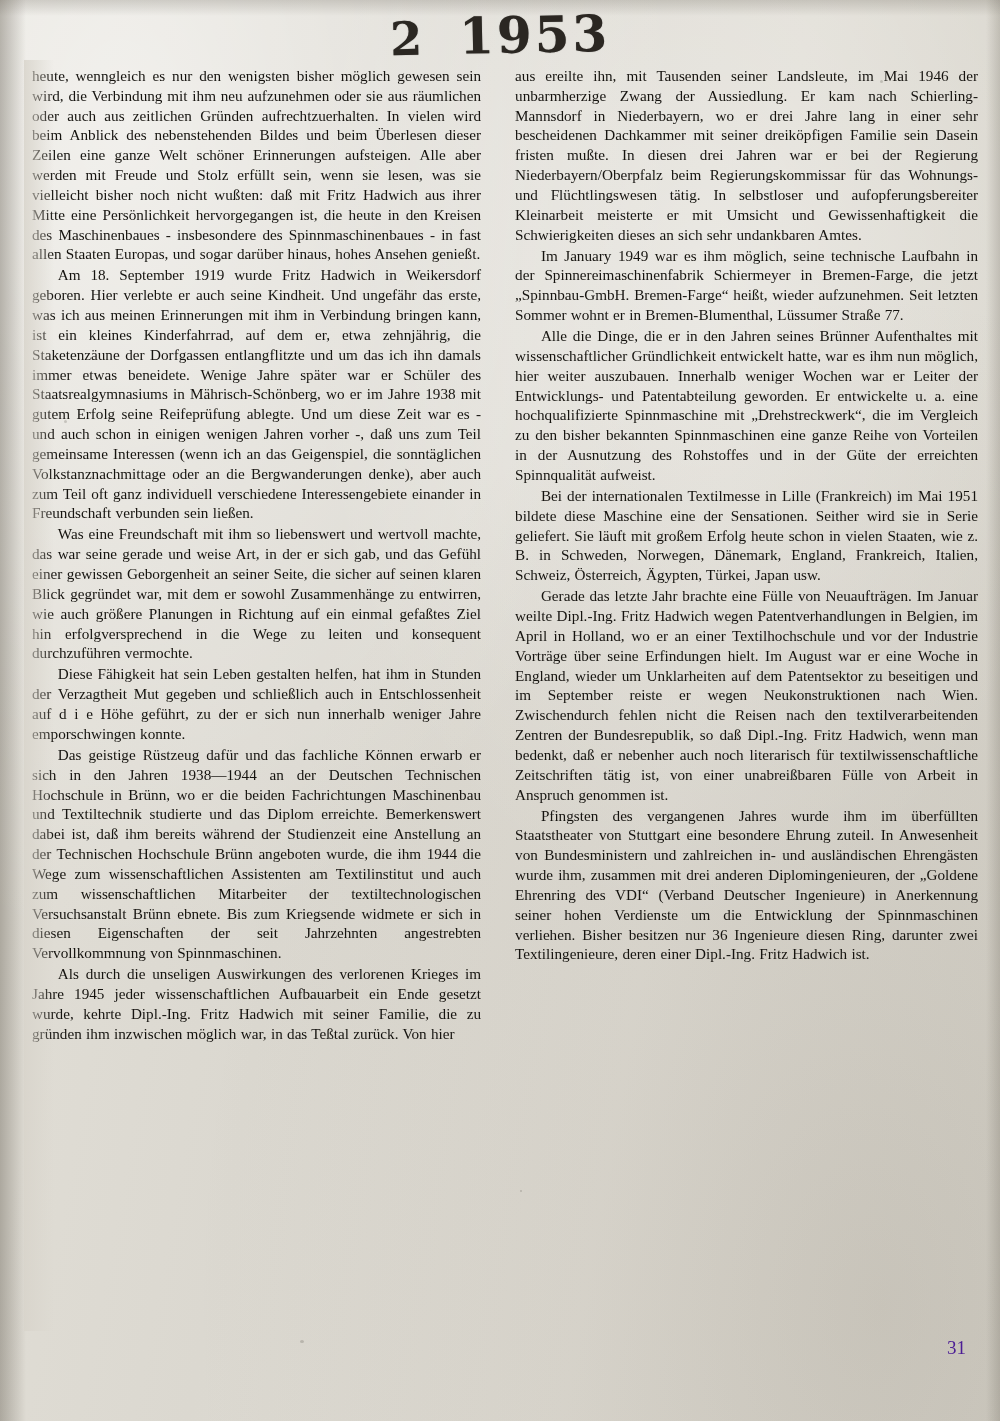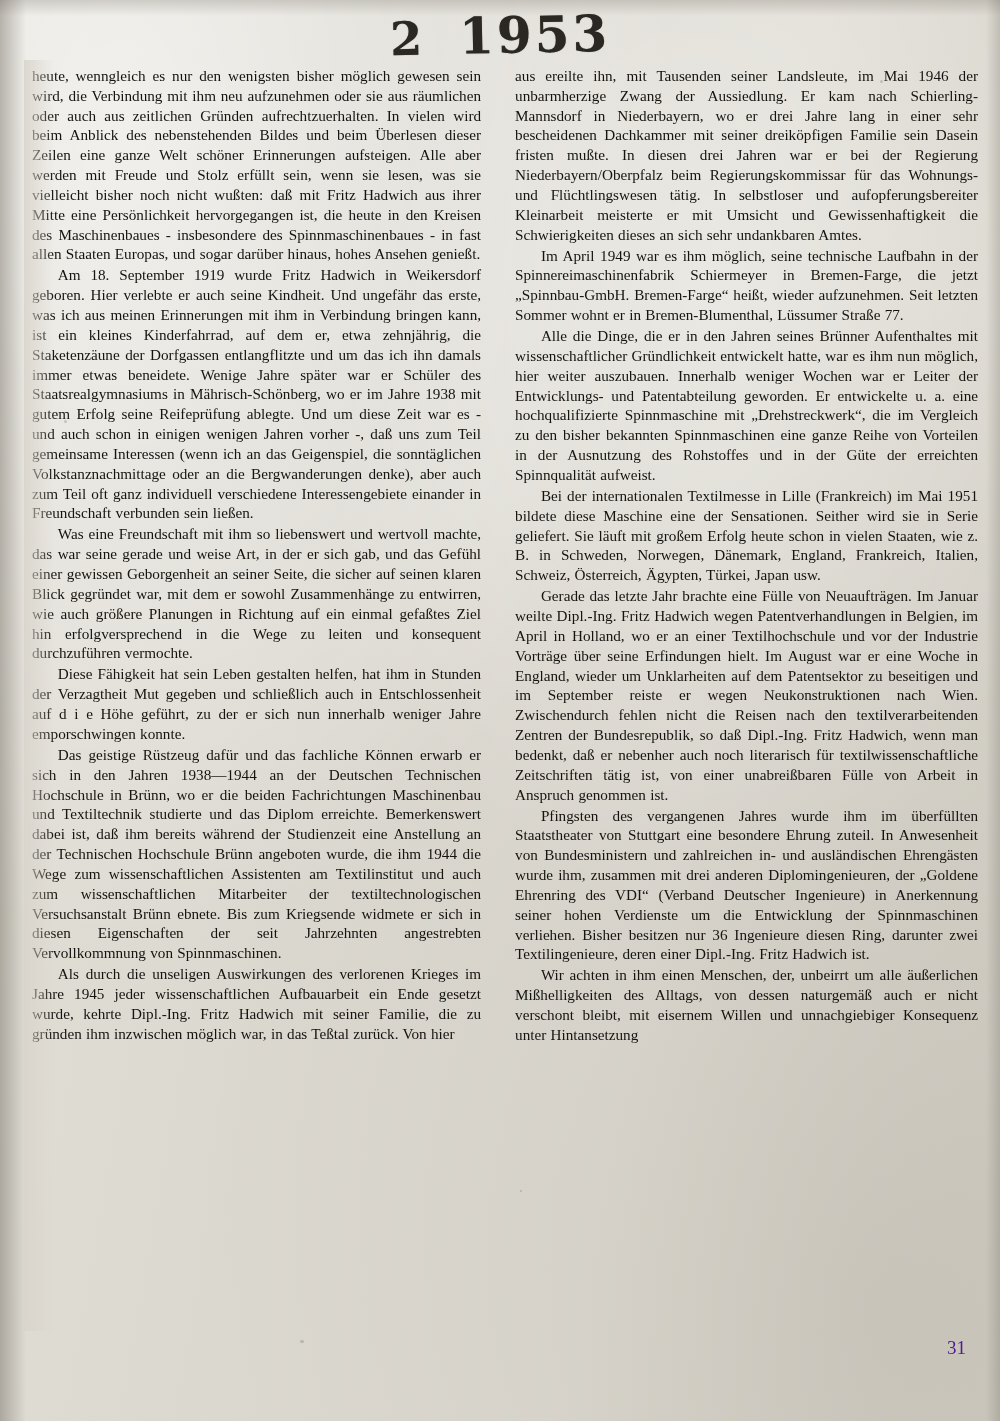--- a/index.html
+++ b/index.html
@@ -146,26 +146,25 @@
     <p style="text-indent:0">heute, wenngleich es nur den wenigsten bisher möglich gewesen sein wird, die Verbindung mit ihm neu aufzunehmen oder sie aus räumlichen oder auch aus zeitlichen Gründen aufrechtzuerhalten. In vielen wird beim Anblick des nebenstehenden Bildes und beim Überlesen dieser Zeilen eine ganze Welt schöner Erinnerungen aufsteigen. Alle aber werden mit Freude und Stolz erfüllt sein, wenn sie lesen, was sie vielleicht bisher noch nicht wußten: daß mit Fritz Hadwich aus ihrer Mitte eine Persönlichkeit hervorgegangen ist, die heute in den Kreisen des Maschinenbaues - insbesondere des Spinnmaschinenbaues - in fast allen Staaten Europas, und sogar darüber hinaus, hohes Ansehen genießt.</p>
     <p>Am 18. September 1919 wurde Fritz Hadwich in Weikersdorf geboren. Hier verlebte er auch seine Kindheit. Und ungefähr das erste, was ich aus meinen Erinnerungen mit ihm in Verbindung bringen kann, ist ein kleines Kinderfahrrad, auf dem er, etwa zehnjährig, die Staketenzäune der Dorfgassen entlangflitzte und um das ich ihn damals immer etwas beneidete. Wenige Jahre später war er Schüler des Staatsrealgymnasiums in Mährisch-Schönberg, wo er im Jahre 1938 mit gutem Erfolg seine Reifeprüfung ablegte. Und um diese Zeit war es - und auch schon in einigen wenigen Jahren vorher -, daß uns zum Teil gemeinsame Interessen (wenn ich an das Geigenspiel, die sonntäglichen Volkstanznachmittage oder an die Bergwanderungen denke), aber auch zum Teil oft ganz individuell verschiedene Interessengebiete einander in Freundschaft verbunden sein ließen.</p>
     <p>Was eine Freundschaft mit ihm so liebenswert und wertvoll machte, das war seine gerade und weise Art, in der er sich gab, und das Gefühl einer gewissen Geborgenheit an seiner Seite, die sicher auf seinen klaren Blick gegründet war, mit dem er sowohl Zusammenhänge zu entwirren, wie auch größere Planungen in Richtung auf ein einmal gefaßtes Ziel hin erfolgversprechend in die Wege zu leiten und konsequent durchzuführen vermochte.</p>
     <p>Diese Fähigkeit hat sein Leben gestalten helfen, hat ihm in Stunden der Verzagtheit Mut gegeben und schließlich auch in Entschlossenheit auf d i e Höhe geführt, zu der er sich nun innerhalb weniger Jahre emporschwingen konnte.</p>
     <p>Das geistige Rüstzeug dafür und das fachliche Können erwarb er sich in den Jahren 1938—1944 an der Deutschen Technischen Hochschule in Brünn, wo er die beiden Fachrichtungen Maschinenbau und Textiltechnik studierte und das Diplom erreichte. Bemerkenswert dabei ist, daß ihm bereits während der Studienzeit eine Anstellung an der Technischen Hochschule Brünn angeboten wurde, die ihm 1944 die Wege zum wissenschaftlichen Assistenten am Textilinstitut und auch zum wissenschaftlichen Mitarbeiter der textiltechnologischen Versuchsanstalt Brünn ebnete. Bis zum Kriegsende widmete er sich in diesen Eigenschaften der seit Jahrzehnten angestrebten Vervollkommnung von Spinnmaschinen.</p>
     <p>Als durch die unseligen Auswirkungen des verlorenen Krieges im Jahre 1945 jeder wissenschaftlichen Aufbauarbeit ein Ende gesetzt wurde, kehrte Dipl.-Ing. Fritz Hadwich mit seiner Familie, die zu gründen ihm inzwischen möglich war, in das Teßtal zurück. Von hier</p>
   </div>
 
   <div class="col right">
     <p style="text-indent:0">aus ereilte ihn, mit Tausenden seiner Landsleute, im Mai 1946 der unbarmherzige Zwang der Aussiedlung. Er kam nach Schierling-Mannsdorf in Niederbayern, wo er drei Jahre lang in einer sehr bescheidenen Dachkammer mit seiner dreiköpfigen Familie sein Dasein fristen mußte. In diesen drei Jahren war er bei der Regierung Niederbayern/Oberpfalz beim Regierungskommissar für das Wohnungs- und Flüchtlingswesen tätig. In selbstloser und aufopferungsbereiter Kleinarbeit meisterte er mit Umsicht und Gewissenhaftigkeit die Schwierigkeiten dieses an sich sehr undankbaren Amtes.</p>
-    <p>Im April 1949 war es ihm möglich, seine technische Laufbahn in der Spinnereimaschinenfabrik Schiermeyer in Bremen-Farge, die jetzt „Spinnbau-GmbH. Bremen-Farge“ heißt, wieder aufzunehmen. Seit letzten Sommer wohnt er in Bremen-Blumenthal, Lüssumer Straße 77.</p>
+    <p>Im January 1949 war es ihm möglich, seine technische Laufbahn in der Spinnereimaschinenfabrik Schiermeyer in Bremen-Farge, die jetzt „Spinnbau-GmbH. Bremen-Farge“ heißt, wieder aufzunehmen. Seit letzten Sommer wohnt er in Bremen-Blumenthal, Lüssumer Straße 77.</p>
     <p>Alle die Dinge, die er in den Jahren seines Brünner Aufenthaltes mit wissenschaftlicher Gründlichkeit entwickelt hatte, war es ihm nun möglich, hier weiter auszubauen. Innerhalb weniger Wochen war er Leiter der Entwicklungs- und Patentabteilung geworden. Er entwickelte u. a. eine hochqualifizierte Spinnmaschine mit „Drehstreckwerk“, die im Vergleich zu den bisher bekannten Spinnmaschinen eine ganze Reihe von Vorteilen in der Ausnutzung des Rohstoffes und in der Güte der erreichten Spinnqualität aufweist.</p>
     <p>Bei der internationalen Textilmesse in Lille (Frankreich) im Mai 1951 bildete diese Maschine eine der Sensationen. Seither wird sie in Serie geliefert. Sie läuft mit großem Erfolg heute schon in vielen Staaten, wie z. B. in Schweden, Norwegen, Dänemark, England, Frankreich, Italien, Schweiz, Österreich, Ägypten, Türkei, Japan usw.</p>
     <p>Gerade das letzte Jahr brachte eine Fülle von Neuaufträgen. Im Januar weilte Dipl.-Ing. Fritz Hadwich wegen Patentverhandlungen in Belgien, im April in Holland, wo er an einer Textilhochschule und vor der Industrie Vorträge über seine Erfindungen hielt. Im August war er eine Woche in England, wieder um Unklarheiten auf dem Patentsektor zu beseitigen und im September reiste er wegen Neukonstruktionen nach Wien. Zwischendurch fehlen nicht die Reisen nach den textilverarbeitenden Zentren der Bundesrepublik, so daß Dipl.-Ing. Fritz Hadwich, wenn man bedenkt, daß er nebenher auch noch literarisch für textilwissenschaftliche Zeitschriften tätig ist, von einer unabreißbaren Fülle von Arbeit in Anspruch genommen ist.</p>
     <p>Pfingsten des vergangenen Jahres wurde ihm im überfüllten Staatstheater von Stuttgart eine besondere Ehrung zuteil. In Anwesenheit von Bundesministern und zahlreichen in- und ausländischen Ehrengästen wurde ihm, zusammen mit drei anderen Diplomingenieuren, der „Goldene Ehrenring des VDI“ (Verband Deutscher Ingenieure) in Anerkennung seiner hohen Verdienste um die Entwicklung der Spinnmaschinen verliehen. Bisher besitzen nur 36 Ingenieure diesen Ring, darunter zwei Textilingenieure, deren einer Dipl.-Ing. Fritz Hadwich ist.</p>
-    <p>Wir achten in ihm einen Menschen, der, unbeirrt um alle äußerlichen Mißhelligkeiten des Alltags, von dessen naturgemäß auch er nicht verschont bleibt, mit eisernem Willen und unnachgiebiger Konsequenz unter Hintansetzung</p>
   </div>
 
 </div>
 
 <div class="fade-left"></div>
 
 <div class="speck" style="left:64px; top:420px; width:3px; height:3px;"></div>
 <div class="speck" style="left:520px; top:1190px; width:2px; height:2px;"></div>
 <div class="speck" style="left:300px; top:1340px; width:4px; height:3px;"></div>
 <div class="speck" style="left:880px; top:80px; width:3px; height:3px;"></div>

